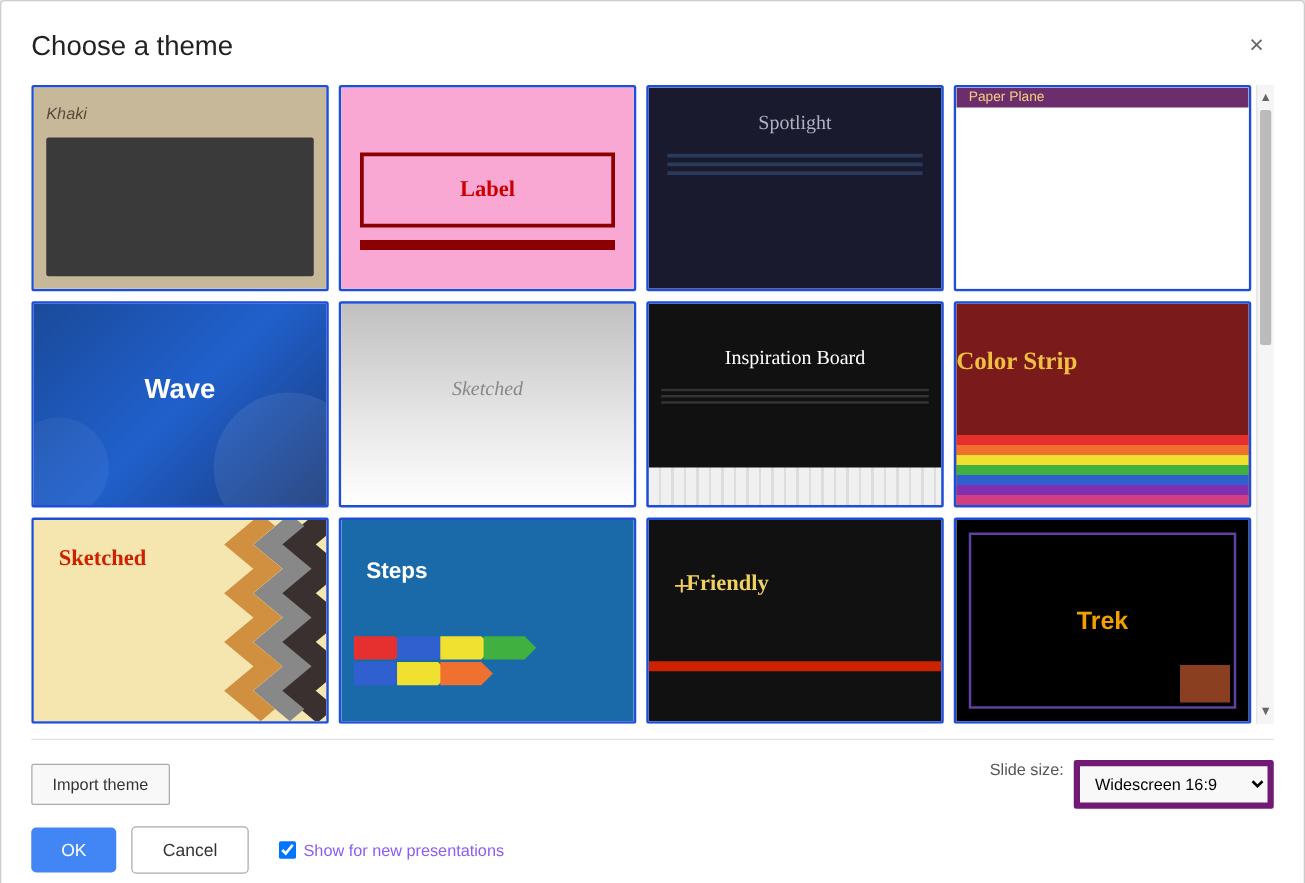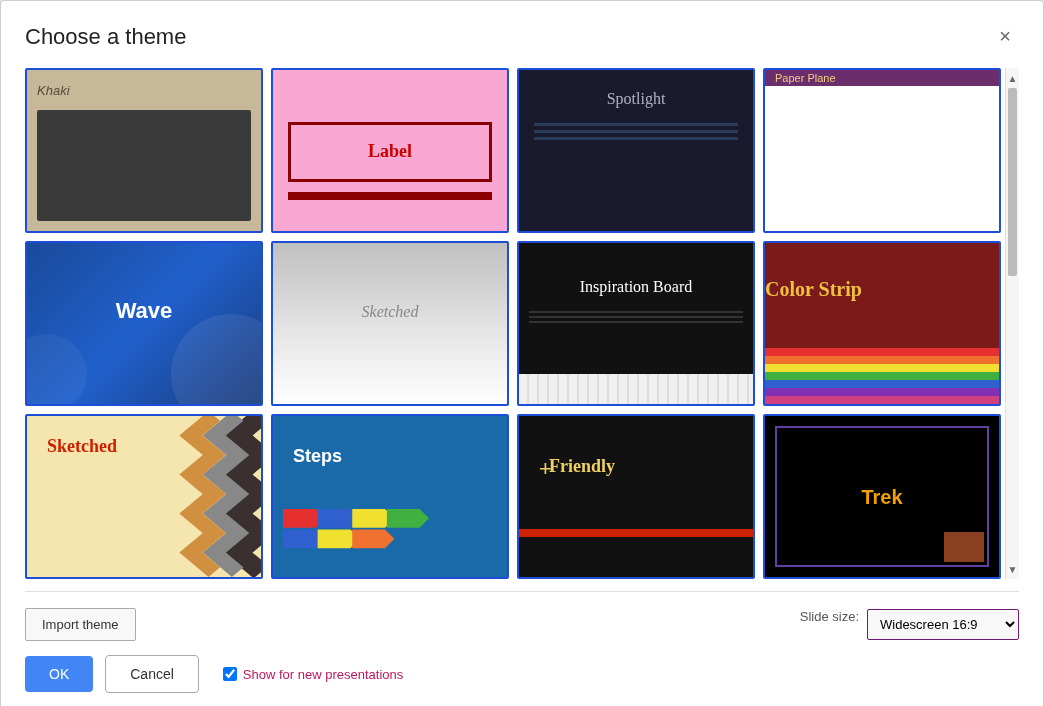--- a/index.html
+++ b/index.html
@@ -203,21 +203,21 @@
     .slide-size-row {
       display: flex;
       align-items: flex-start;
       gap: 8px;
     }
     .slide-size-label {
       font-size: 13px;
       color: #555;
     }
     .slide-size-select {
-      border: 1px solid #701a75;
+      border: 5px solid #701a75;
       padding: 6px 24px 6px 8px;
       font-size: 13px;
       border-radius: 2px;
       background: #f8f8f8;
       cursor: pointer;
       appearance: auto;
     }
     .footer-bottom {
       display: flex;
       align-items: center;
@@ -246,21 +246,21 @@
       align-items: center;
       gap: 6px;
       margin-left: 12px;
     }
     .checkbox-row input[type=checkbox] {
       width: 14px;
       height: 14px;
     }
     .checkbox-label {
       font-size: 13px;
-      color: #be185d;
+      color: #8b5cf6;
     }
   </style>
 </head>
 <body>
 
 <div class="dialog">
   <div class="dialog-header">
     <h2 class="dialog-title">Choose a theme</h2>
     <button class="close-btn">×</button>
   </div>

